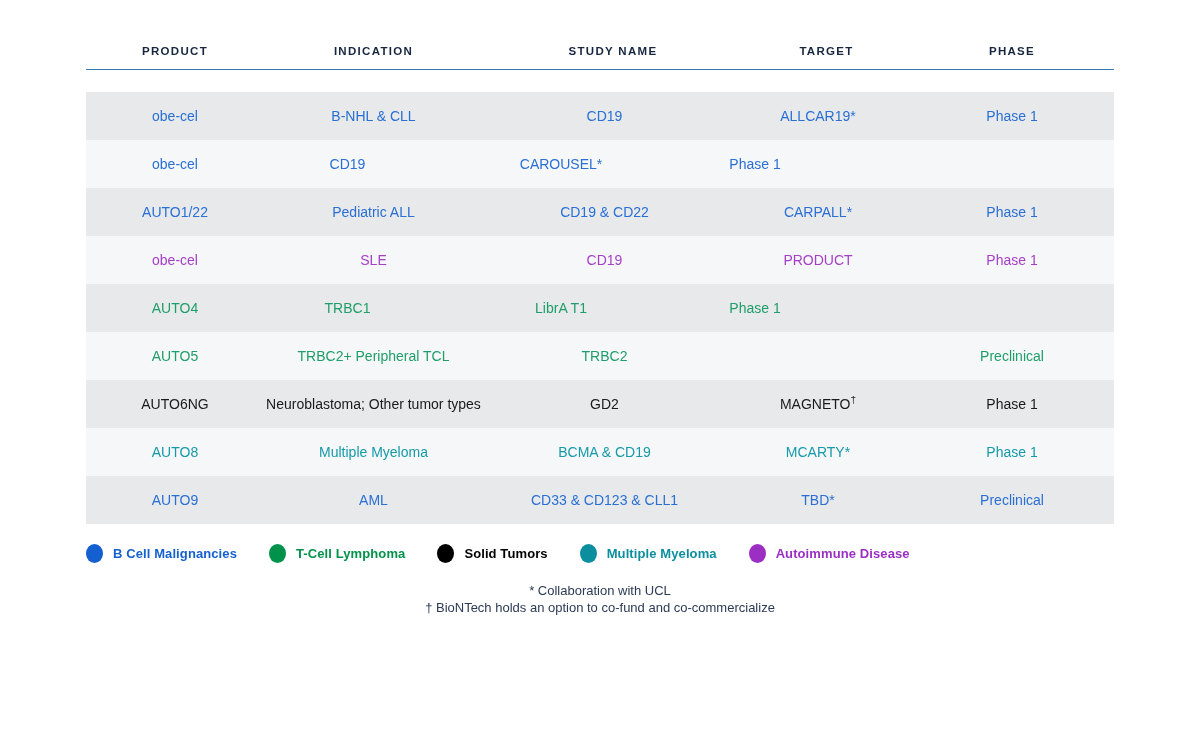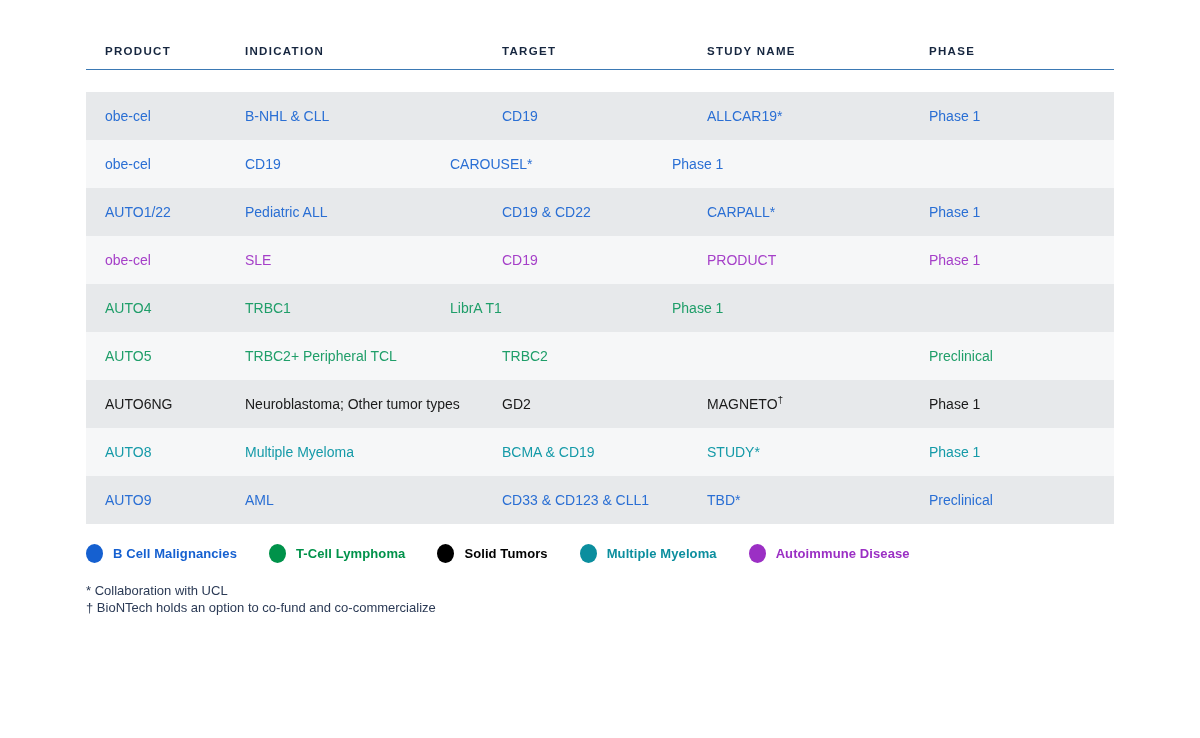--- a/index.html
+++ b/index.html
@@ -12,20 +12,21 @@
     height: 738px;
     font-family: "Liberation Sans", sans-serif;
     -webkit-font-smoothing: antialiased;
     overflow: hidden;
   }
   .page {
     position: relative;
     width: 1046px;
     height: 738px;
     background: #ffffff;
+    text-align: center;
   }
   .pipeline {
     position: absolute;
     left: 86px;
     top: 30px;
     width: 1028px;
   }
 
   
   .thead {
@@ -129,22 +130,22 @@
 </style>
 </head>
 <body>
 
 <div class="page">
   <div class="pipeline">
 
     <div class="thead">
       <div class="th c-product">PRODUCT</div>
       <div class="th c-indication">INDICATION</div>
+      <div class="th c-study">STUDY NAME</div>
       <div class="th c-target">TARGET</div>
-      <div class="th c-study">STUDY NAME</div>
       <div class="th c-phase">PHASE</div>
     </div>
 
     <div class="tbody" id="table-body">
         <div class="row alt-a cat-bcell">
           <div class="cell c-product">obe-cel</div>
           <div class="cell c-indication">B-NHL &amp; CLL</div>
           <div class="cell c-target">CD19</div>
           <div class="cell c-study">ALLCAR19*</div>
           <div class="cell c-phase">Phase 1</div>
@@ -186,21 +187,21 @@
           <div class="cell c-product">AUTO6NG</div>
           <div class="cell c-indication">Neuroblastoma; Other tumor types</div>
           <div class="cell c-target">GD2</div>
           <div class="cell c-study">MAGNETO<sup>†</sup></div>
           <div class="cell c-phase">Phase 1</div>
         </div>
         <div class="row alt-b cat-myeloma">
           <div class="cell c-product">AUTO8</div>
           <div class="cell c-indication">Multiple Myeloma</div>
           <div class="cell c-target">BCMA &amp; CD19</div>
-          <div class="cell c-study">STUDY*</div>
+          <div class="cell c-study">MCARTY*</div>
           <div class="cell c-phase">Phase 1</div>
         </div>
         <div class="row alt-a cat-bcell">
           <div class="cell c-product">AUTO9</div>
           <div class="cell c-indication">AML</div>
           <div class="cell c-target">CD33 &amp; CD123 &amp; CLL1</div>
           <div class="cell c-study">TBD*</div>
           <div class="cell c-phase">Preclinical</div>
         </div>
       </div>

